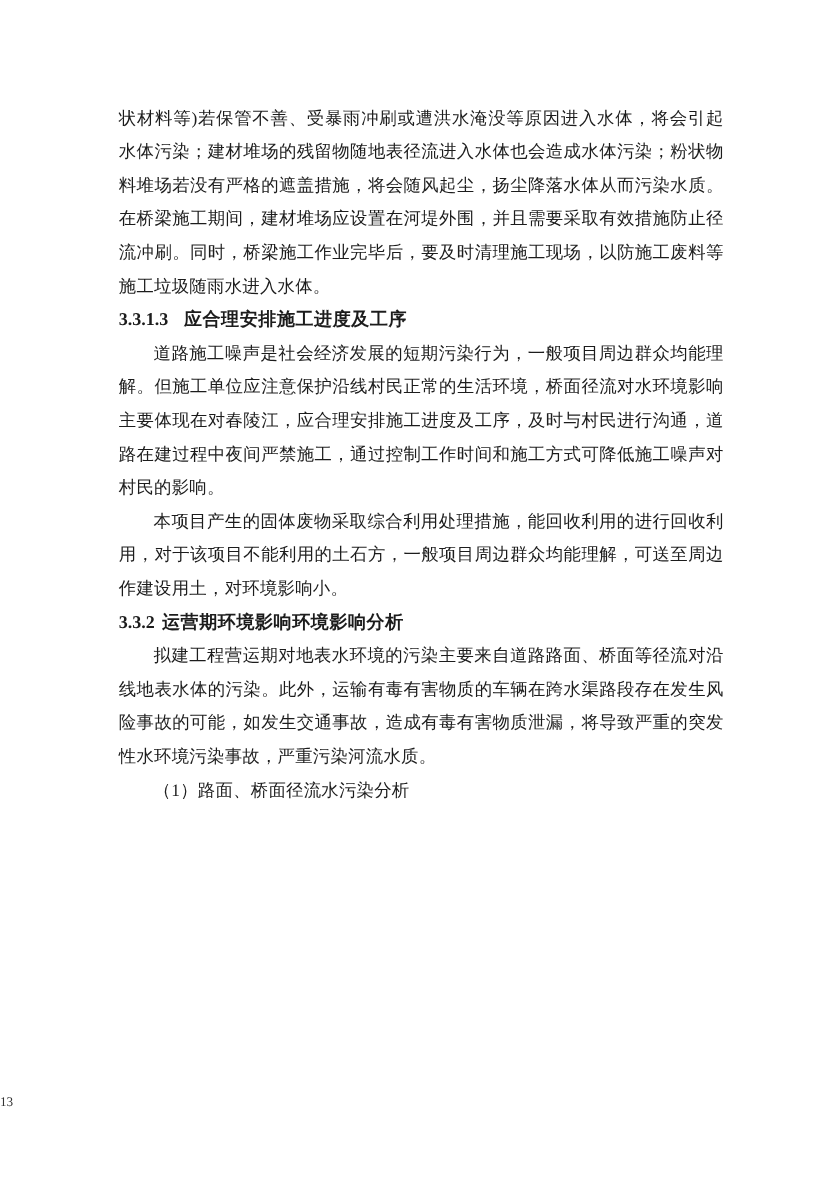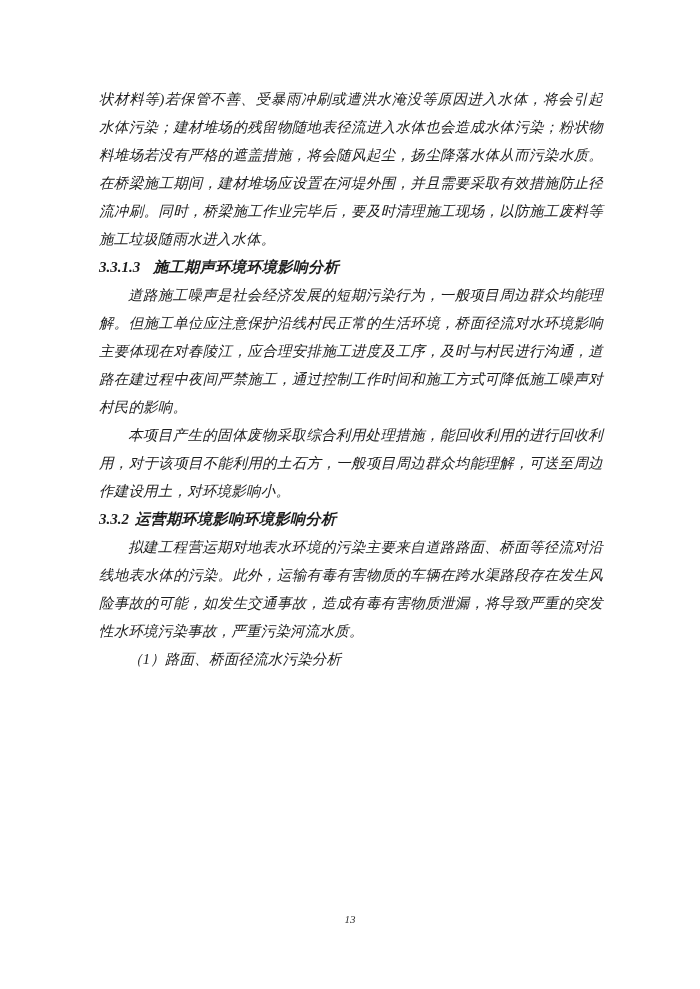--- a/index.html
+++ b/index.html
@@ -8,21 +8,20 @@
     background: #ffffff;
   }
   .page {
     position: relative;
     width: 700px;
     height: 989px;
     background: #ffffff;
     overflow: hidden;
     font-family: "Liberation Serif", "DejaVu Serif", serif;
     color: #1c1c1c;
-    font-style: italic;
   }
   .page-body {
     position: absolute;
     left: 99px;
     top: 85px;
     width: 504px;
     font-size: 14.5px;
     line-height: 28px;
     text-align: justify;
     text-align-last: left;
@@ -55,36 +54,36 @@
   }
   .heading .htitle {
     font-family: "Liberation Sans", "DejaVu Sans", sans-serif;
     letter-spacing: 0.5px;
   }
   .page-number {
     position: absolute;
     left: 0;
     right: 0;
     top: 913px;
-    text-align: center;
+    text-align: left;
     font-size: 11px;
     color: #333333;
     font-family: "Liberation Serif", "DejaVu Serif", serif;
   }
 </style>
 </head>
 <body>
 
 <div class="page">
   <div class="page-body">
 
     <p class="para no-indent">状材料等)若保管不善、受暴雨冲刷或遭洪水淹没等原因进入水体，将会引起水体污染；建材堆场的残留物随地表径流进入水体也会造成水体污染；粉状物料堆场若没有严格的遮盖措施，将会随风起尘，扬尘降落水体从而污染水质。在桥梁施工期间，建材堆场应设置在河堤外围，并且需要采取有效措施防止径流冲刷。同时，桥梁施工作业完毕后，要及时清理施工现场，以防施工废料等施工垃圾随雨水进入水体。</p>
 
     <h3 class="heading">
-      <span class="hnum">3.3.1.3</span><span class="htitle">施工期声环境环境影响分析</span>
+      <span class="hnum">3.3.1.3</span><span class="htitle">应合理安排施工进度及工序</span>
     </h3>
 
     <p class="para">道路施工噪声是社会经济发展的短期污染行为，一般项目周边群众均能理解。但施工单位应注意保护沿线村民正常的生活环境，桥面径流对水环境影响主要体现在对春陵江，应合理安排施工进度及工序，及时与村民进行沟通，道路在建过程中夜间严禁施工，通过控制工作时间和施工方式可降低施工噪声对村民的影响。</p>
 
 
     <p class="para">本项目产生的固体废物采取综合利用处理措施，能回收利用的进行回收利用，对于该项目不能利用的土石方，一般项目周边群众均能理解，可送至周边作建设用土，对环境影响小。</p>
 
     <h3 class="heading tight">
       <span class="hnum">3.3.2</span><span class="htitle">运营期环境影响环境影响分析</span>
     </h3>

